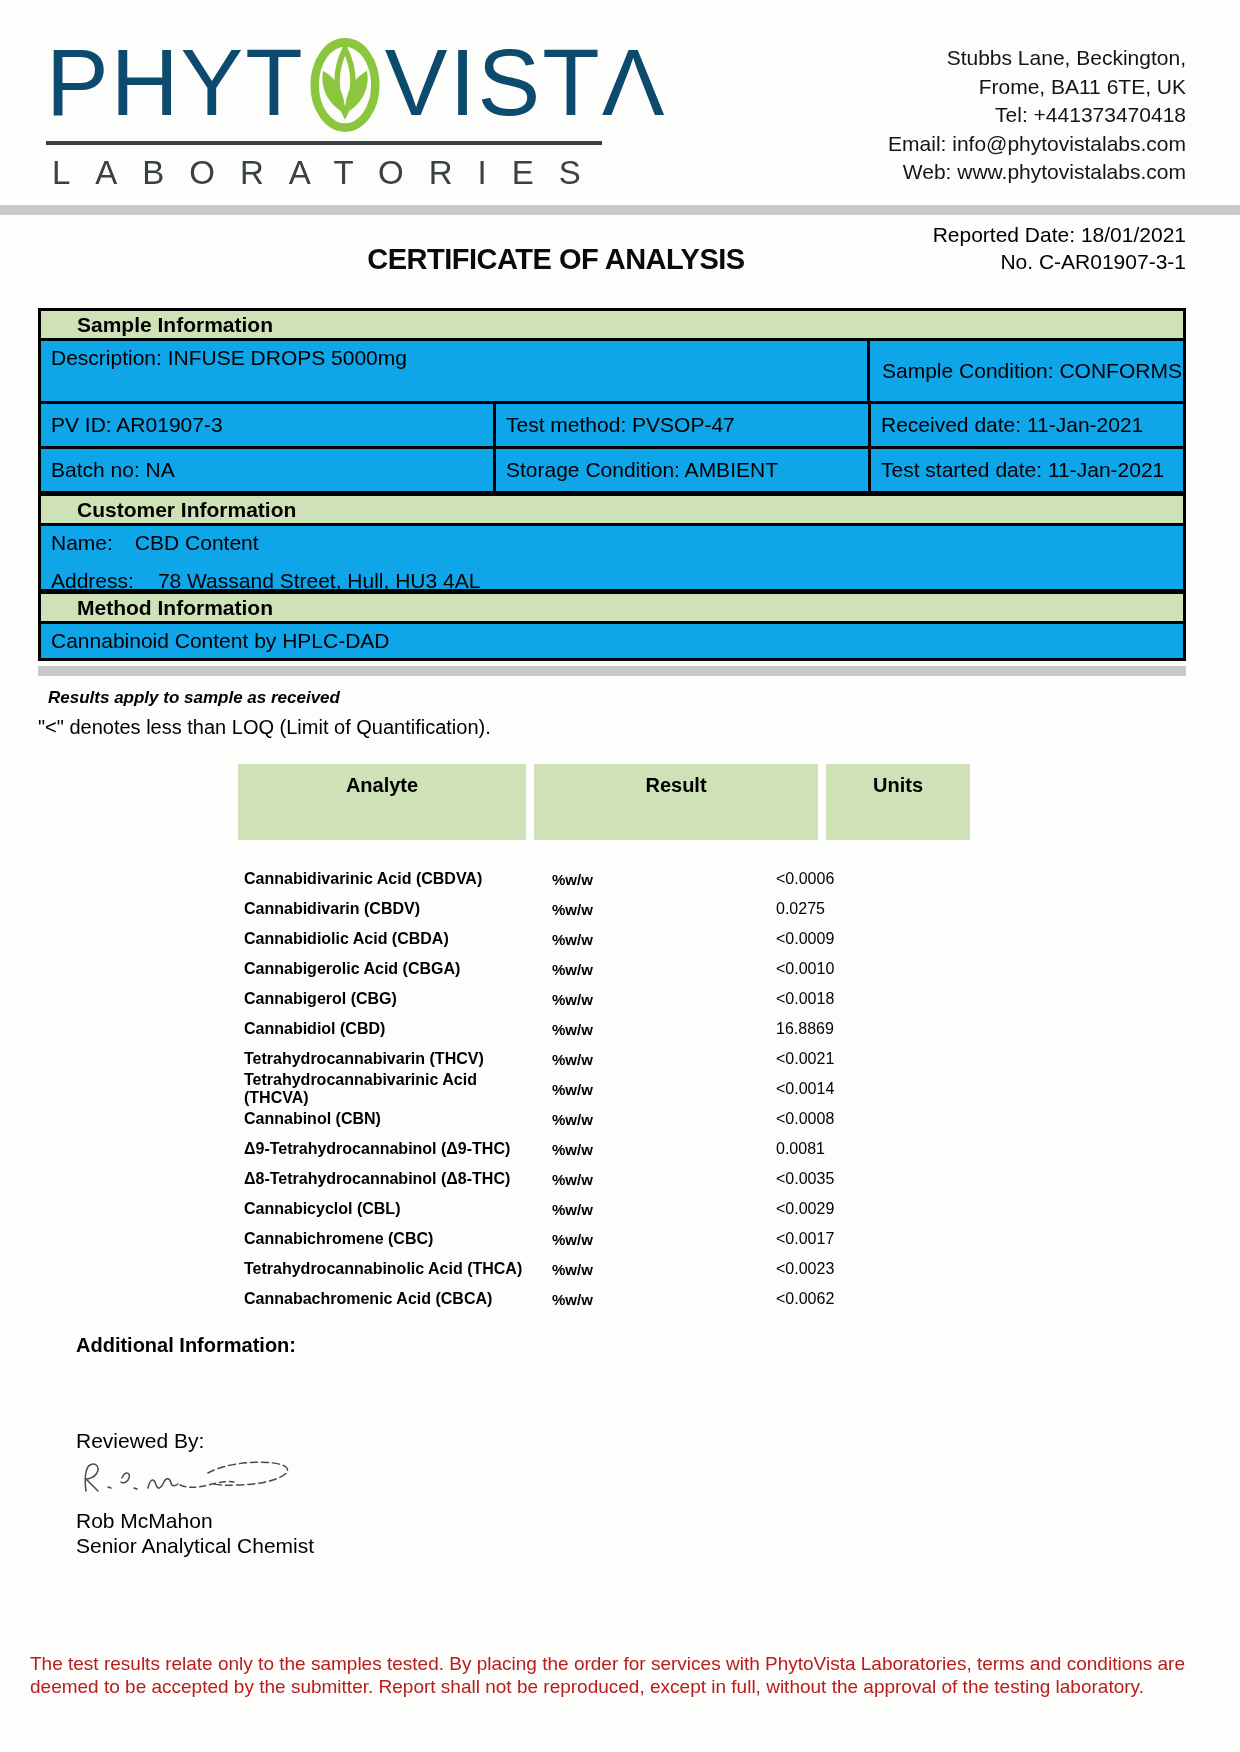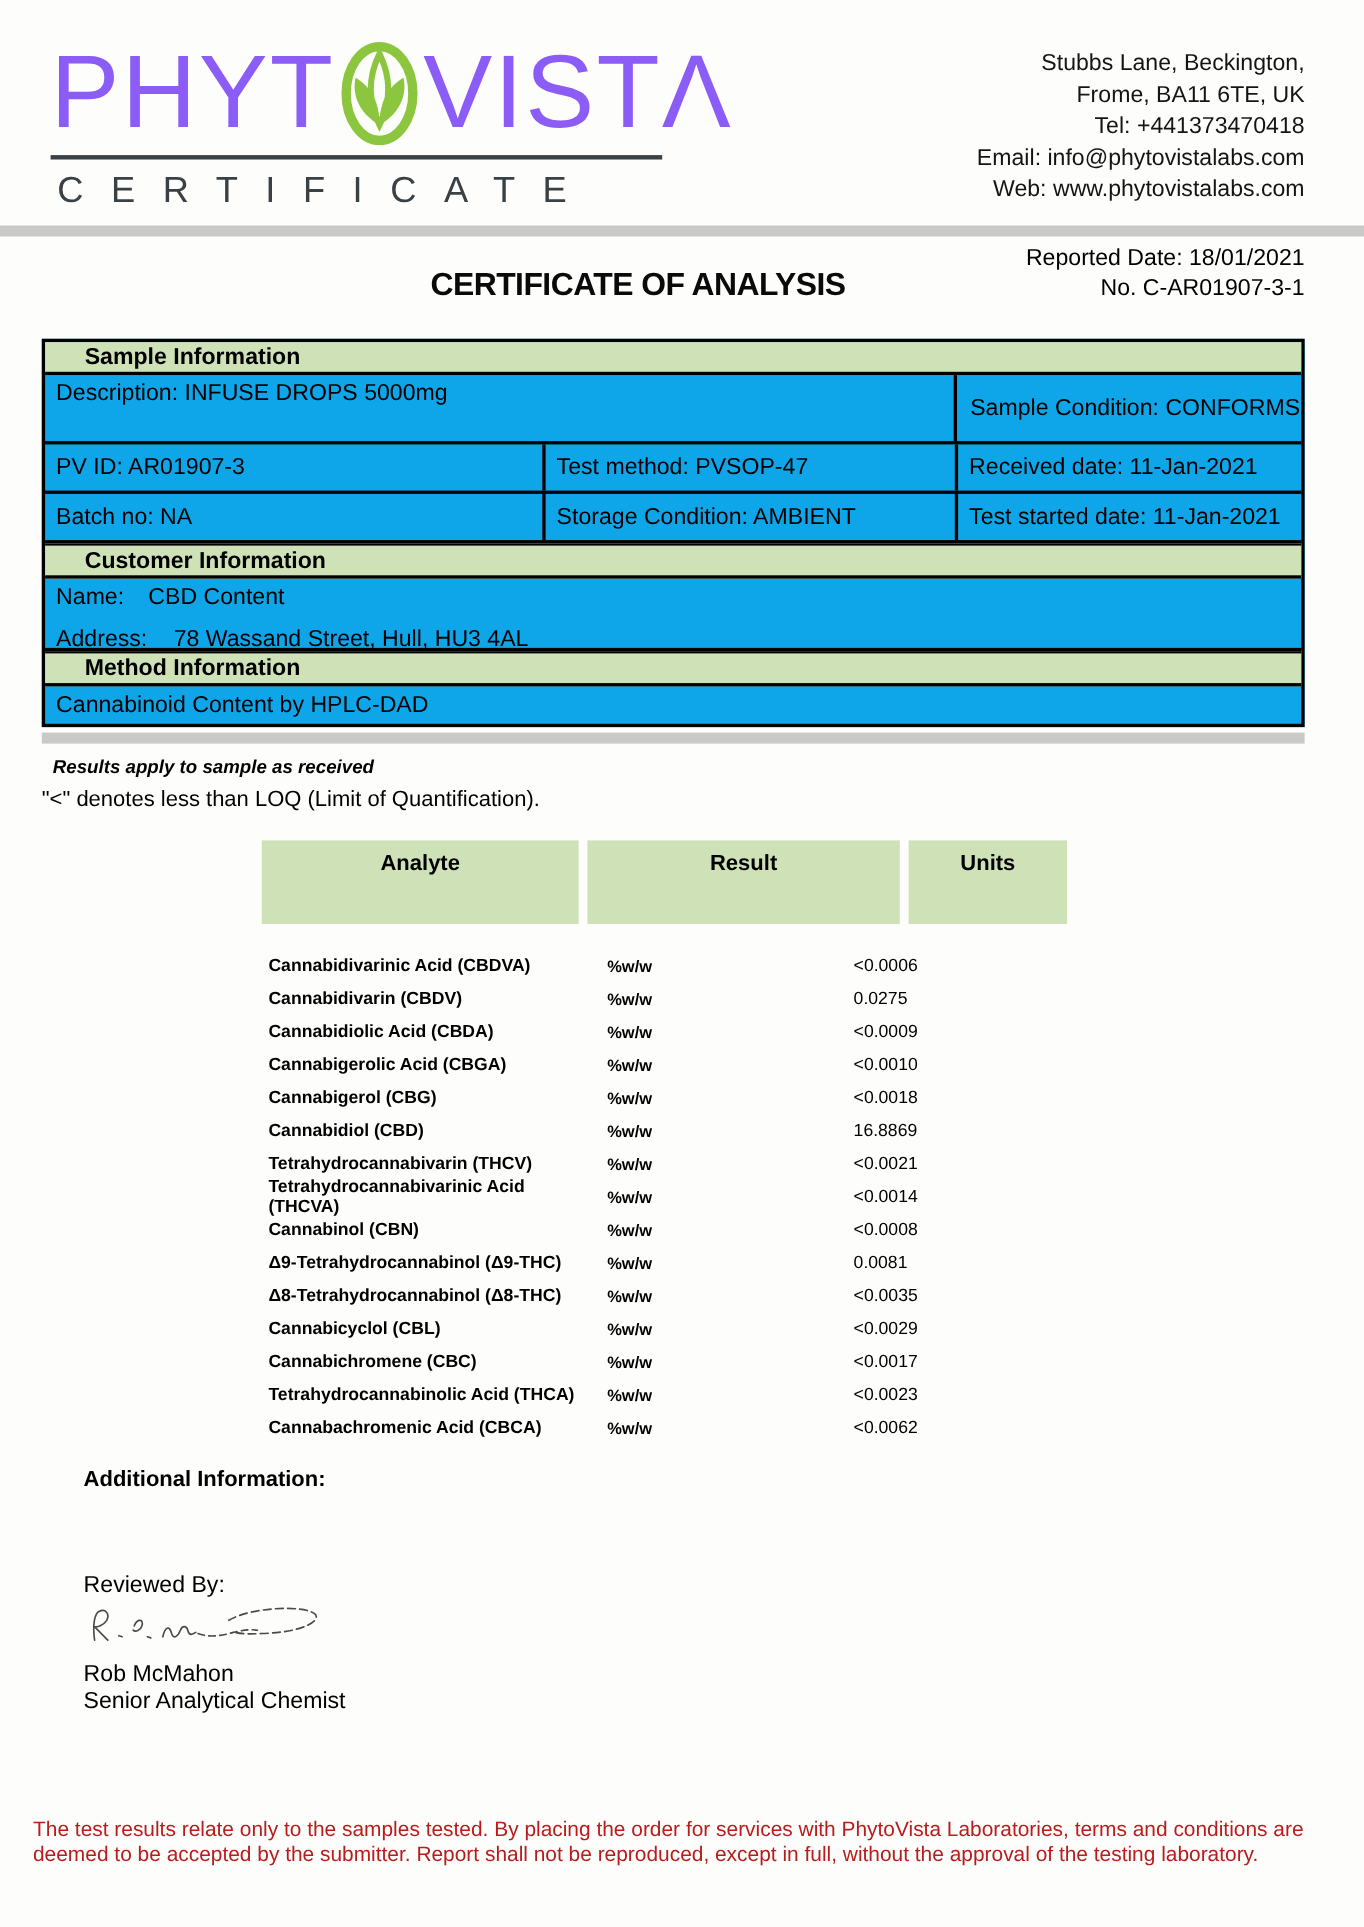--- a/index.html
+++ b/index.html
@@ -4,28 +4,28 @@
 <style>
   html,body{margin:0;padding:0;}
   body{
     width:1240px;height:1752px;position:relative;overflow:hidden;
     background:#fdfdfb;color:#000;
     font-family:"Liberation Sans", sans-serif;
   }
   
   .header-logo{position:absolute;top:34px;left:46px;width:580px;}
   .logo-line1{display:flex;align-items:center;line-height:1;}
-  .logo-word{font-size:94px;color:#8b5cf6;letter-spacing:2px;font-weight:400;}
+  .logo-word{font-size:94px;color:#0c4a6e;letter-spacing:2px;font-weight:400;}
   .logo-leaf{width:72px;height:98px;margin:0 4px;transform:translateY(2px);}
   .logo-rule{height:4px;background:#3a4145;margin-top:9px;width:556px;}
   .logo-sub{font-size:33px;color:#3a4145;letter-spacing:25px;margin-top:9px;padding-left:6px;white-space:nowrap;}
   .header-contact{position:absolute;top:44px;right:54px;text-align:right;font-size:21px;line-height:28.5px;color:#141414;}
   .top-divider{position:absolute;top:205px;left:0;width:1240px;height:10px;background:#c9c9c9;}
   .meta-block{position:absolute;top:221px;right:54px;text-align:right;font-size:21px;line-height:27px;}
-  .doc-title{position:absolute;top:243px;left:252px;width:656px;text-align:center;
+  .doc-title{position:absolute;top:243px;left:228px;width:656px;text-align:center;
              font-size:29px;font-weight:bold;letter-spacing:-0.5px;color:#0a0a0a;}
   
   .info-table{position:absolute;top:308px;left:38px;width:1148px;border:3px solid #000;box-sizing:border-box;background:#0ea5e9;}
   .section-bar{background:#cfe1b6;border-top:2px solid #000;border-bottom:3px solid #000;
                height:27px;display:flex;align-items:center;padding-left:36px;
                font-weight:bold;font-size:21px;box-sizing:content-box;}
   .desc-row{display:flex;height:60px;border-bottom:3px solid #000;font-size:21px;}
   .desc-left{width:829px;border-right:3px solid #000;padding:5px 0 0 10px;box-sizing:border-box;}
   .desc-right{flex:1;display:flex;align-items:center;padding-left:12px;}
   .grid-row{display:flex;height:42px;border-bottom:3px solid #000;font-size:21px;}
@@ -73,21 +73,21 @@
       <svg width="72" height="98" viewBox="0 0 76 100">
         <ellipse cx="38" cy="50" rx="32" ry="45" fill="none" stroke="#8cc63f" stroke-width="9"></ellipse>
         <path d="M38,12 C27,34 27,58 38,80 C49,58 49,34 38,12 Z" fill="none" stroke="#8cc63f" stroke-width="6"></path>
         <path d="M38,80 C20,71 11,52 15,35 C30,44 38,58 38,80 Z" fill="#8cc63f"></path>
         <path d="M38,80 C56,71 65,52 61,35 C46,44 38,58 38,80 Z" fill="#8cc63f"></path>
       </svg>
     </span>
     <span class="logo-word">VISTΛ</span>
   </div>
   <div class="logo-rule"></div>
-  <div class="logo-sub">CERTIFICATE</div>
+  <div class="logo-sub">LABORATORIES</div>
 </div>
 
 <div class="header-contact">
     <div>Stubbs Lane, Beckington,</div>
     <div>Frome, BA11 6TE, UK</div>
     <div>Tel: +441373470418</div>
     <div>Email: info@phytovistalabs.com</div>
     <div>Web: www.phytovistalabs.com</div>
   </div>
 

